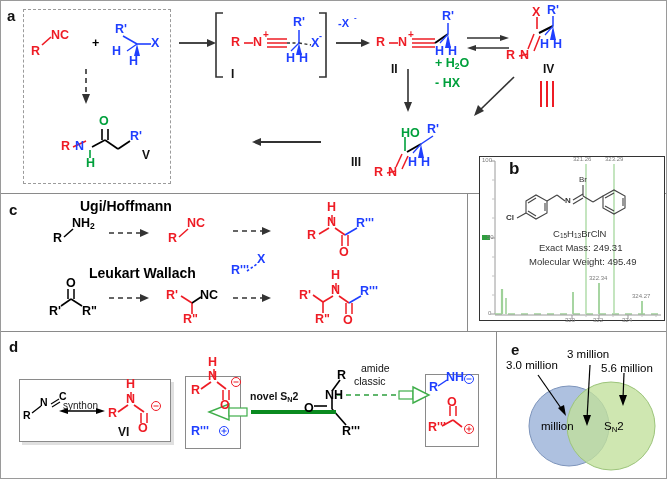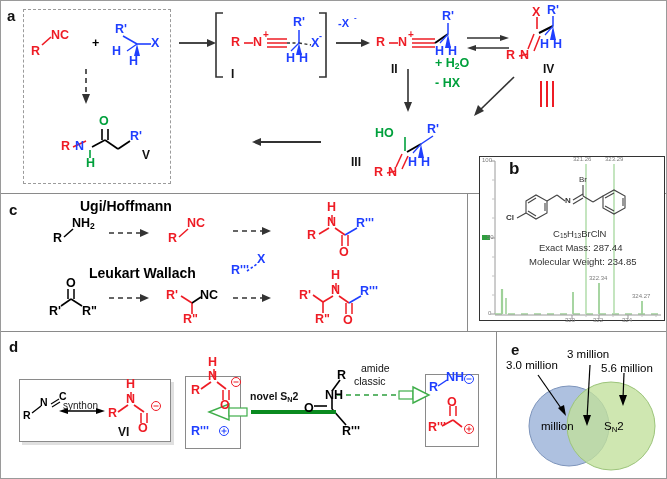--- a/index.html
+++ b/index.html
@@ -161,21 +161,21 @@
   <span class="lbl chem red" style="left:505px;top:48px;">R</span>
   <span class="lbl chem red" style="left:519px;top:48px;">N</span>
   <span class="lbl chem blue" style="left:546px;top:3px;">R'</span>
   <span class="lbl chem blue" style="left:539px;top:37px;">H</span>
   <span class="lbl chem blue" style="left:552px;top:37px;">H</span>
   <span class="lbl romnum" style="left:542px;top:62px;">IV</span>
 
   <span class="lbl chem green" style="left:434px;top:56px;">+ H<sub>2</sub>O</span>
   <span class="lbl chem green" style="left:434px;top:76px;">-  HX</span>
 
-  <span class="lbl chem green" style="left:374px;top:126px;">HO</span>
+  <span class="lbl chem green" style="left:400px;top:126px;">HO</span>
   <span class="lbl chem red" style="left:373px;top:165px;">R</span>
   <span class="lbl chem red" style="left:387px;top:165px;">N</span>
   <span class="lbl chem blue" style="left:426px;top:122px;">R'</span>
   <span class="lbl chem blue" style="left:407px;top:155px;">H</span>
   <span class="lbl chem blue" style="left:420px;top:155px;">H</span>
   <span class="lbl romnum" style="left:350px;top:155px;">III</span>
 
   <div class="solidbox" style="left:478px;top:155px;width:186px;height:165px;border:1.3px solid #333;"></div>
   <div class="panel-letter" style="left:508px;top:158px;font-size:17px;">b</div>
 
@@ -253,22 +253,22 @@
       <line x1="604" y1="197" x2="613" y2="192"></line>
       <line x1="622" y1="197" x2="622" y2="205"></line>
       <line x1="613" y1="210" x2="604" y2="205"></line>
     </g>
   </svg>
   <span class="lbl" style="left:505px;top:213px;font-size:8px;color:#333;font-weight:bold;">Cl</span>
   <span class="lbl" style="left:578px;top:175px;font-size:8px;color:#333;font-weight:normal;">Br</span>
   <span class="lbl" style="left:564px;top:196px;font-size:8px;color:#333;font-weight:bold;">N</span>
 
   <span class="lbl" style="left:552px;top:228px;font-size:9.5px;color:#333;">C<sub>15</sub>H<sub>13</sub>BrClN</span>
-  <span class="lbl" style="left:538px;top:242px;font-size:9.5px;color:#333;">Exact Mass: 287.44</span>
-  <span class="lbl" style="left:528px;top:256px;font-size:9.5px;color:#333;">Molecular Weight: 234.85</span>
+  <span class="lbl" style="left:538px;top:242px;font-size:9.5px;color:#333;">Exact Mass: 249.31</span>
+  <span class="lbl" style="left:528px;top:256px;font-size:9.5px;color:#333;">Molecular Weight: 495.49</span>
 
   <div class="panel-letter" style="left:8px;top:200px;">c</div>
   <span class="lbl ttl" style="left:79px;top:198px;">Ugi/Hoffmann</span>
   <span class="lbl ttl" style="left:88px;top:265px;">Leukart Wallach</span>
 
   <svg width="667" height="479">
 
     <line x1="63" y1="236" x2="72" y2="228" stroke="#000" stroke-width="1.5"></line>
 
     <line x1="108" y1="232" x2="140" y2="232" stroke="#333" stroke-width="1.6" stroke-dasharray="5,4"></line>

